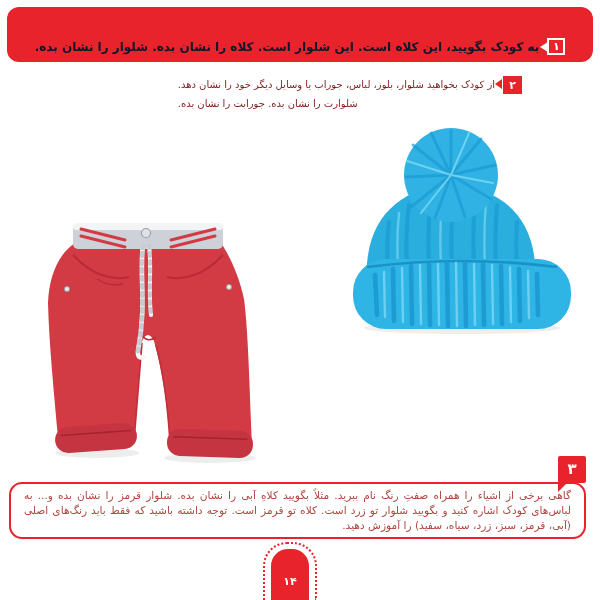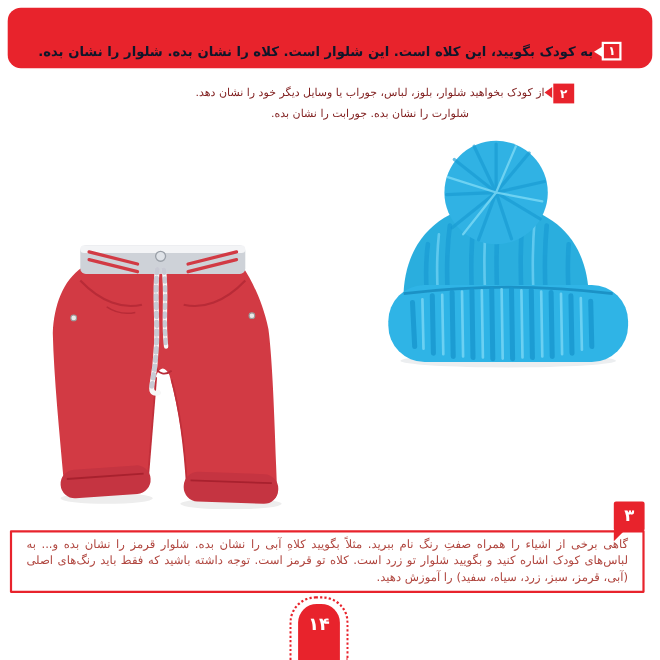--- a/index.html
+++ b/index.html
@@ -40,28 +40,28 @@
     display:flex;align-items:center;justify-content:center;
     color:#ffffff;font-weight:bold;font-size:11px;line-height:1;margin-top:1px;
   }
   .badge-solid::before{
     content:"";position:absolute;left:-8px;top:3px;
     border-top:5px solid transparent;border-bottom:5px solid transparent;
     border-right:7px solid #e8232c;
   }
   .step2-text{color:#7f1d1d;font-weight:normal;font-size:10px;line-height:19px;}
   .step2-line1{white-space:nowrap;}
-  .step2-line2{text-align:center;}
+  .step2-line2{text-align:left;}
   
   .fig-pants{position:absolute;left:37px;top:203px;width:220px;height:260px;}
   .fig-hat{position:absolute;left:347px;top:117px;width:230px;height:220px;}
   
   .note-box{
     position:absolute;left:9px;top:482px;width:577px;box-sizing:border-box;
-    border:2.5px solid #e8232c;border-radius:1px;
+    border:2.5px solid #e8232c;border-radius:13px;
     padding:4px 13px 5px 13px;
     direction:rtl;text-align:justify;
     color:#b0463f;font-size:10.6px;line-height:14.8px;font-weight:normal;
     background:#ffffff;
   }
   .badge-note{
     position:absolute;left:558px;top:456px;width:28px;height:27px;background:#e8232c;
     display:flex;align-items:center;justify-content:center;
     color:#ffffff;font-weight:bold;font-size:15px;line-height:1;border-radius:2px;z-index:2;
   }
@@ -73,21 +73,21 @@
   .tab-outline{
     position:absolute;left:263px;top:542px;width:54px;height:58px;box-sizing:border-box;
     border:2px dotted #e8232c;border-bottom:none;
     border-radius:24px 24px 0 0;
   }
   .page-tab{
     position:absolute;left:271px;top:549px;width:38px;height:51px;
     background:#e8232c;border-radius:17px 17px 0 0;
     display:flex;justify-content:center;
   }
-  .page-number{color:#ffffff;font-weight:bold;font-size:16px;margin-top:9px;}
+  .page-number{color:#ffffff;font-weight:bold;font-size:11px;margin-top:26px;}
 </style>
 </head>
 <body>
 
 <div class="banner">
   <div class="banner-row">
     <span class="badge-outline">۱</span>
     <span class="banner-text">به کودک بگویید، این کلاه است. این شلوار است. کلاه را نشان بده. شلوار را نشان بده.</span>
   </div>
 </div>

